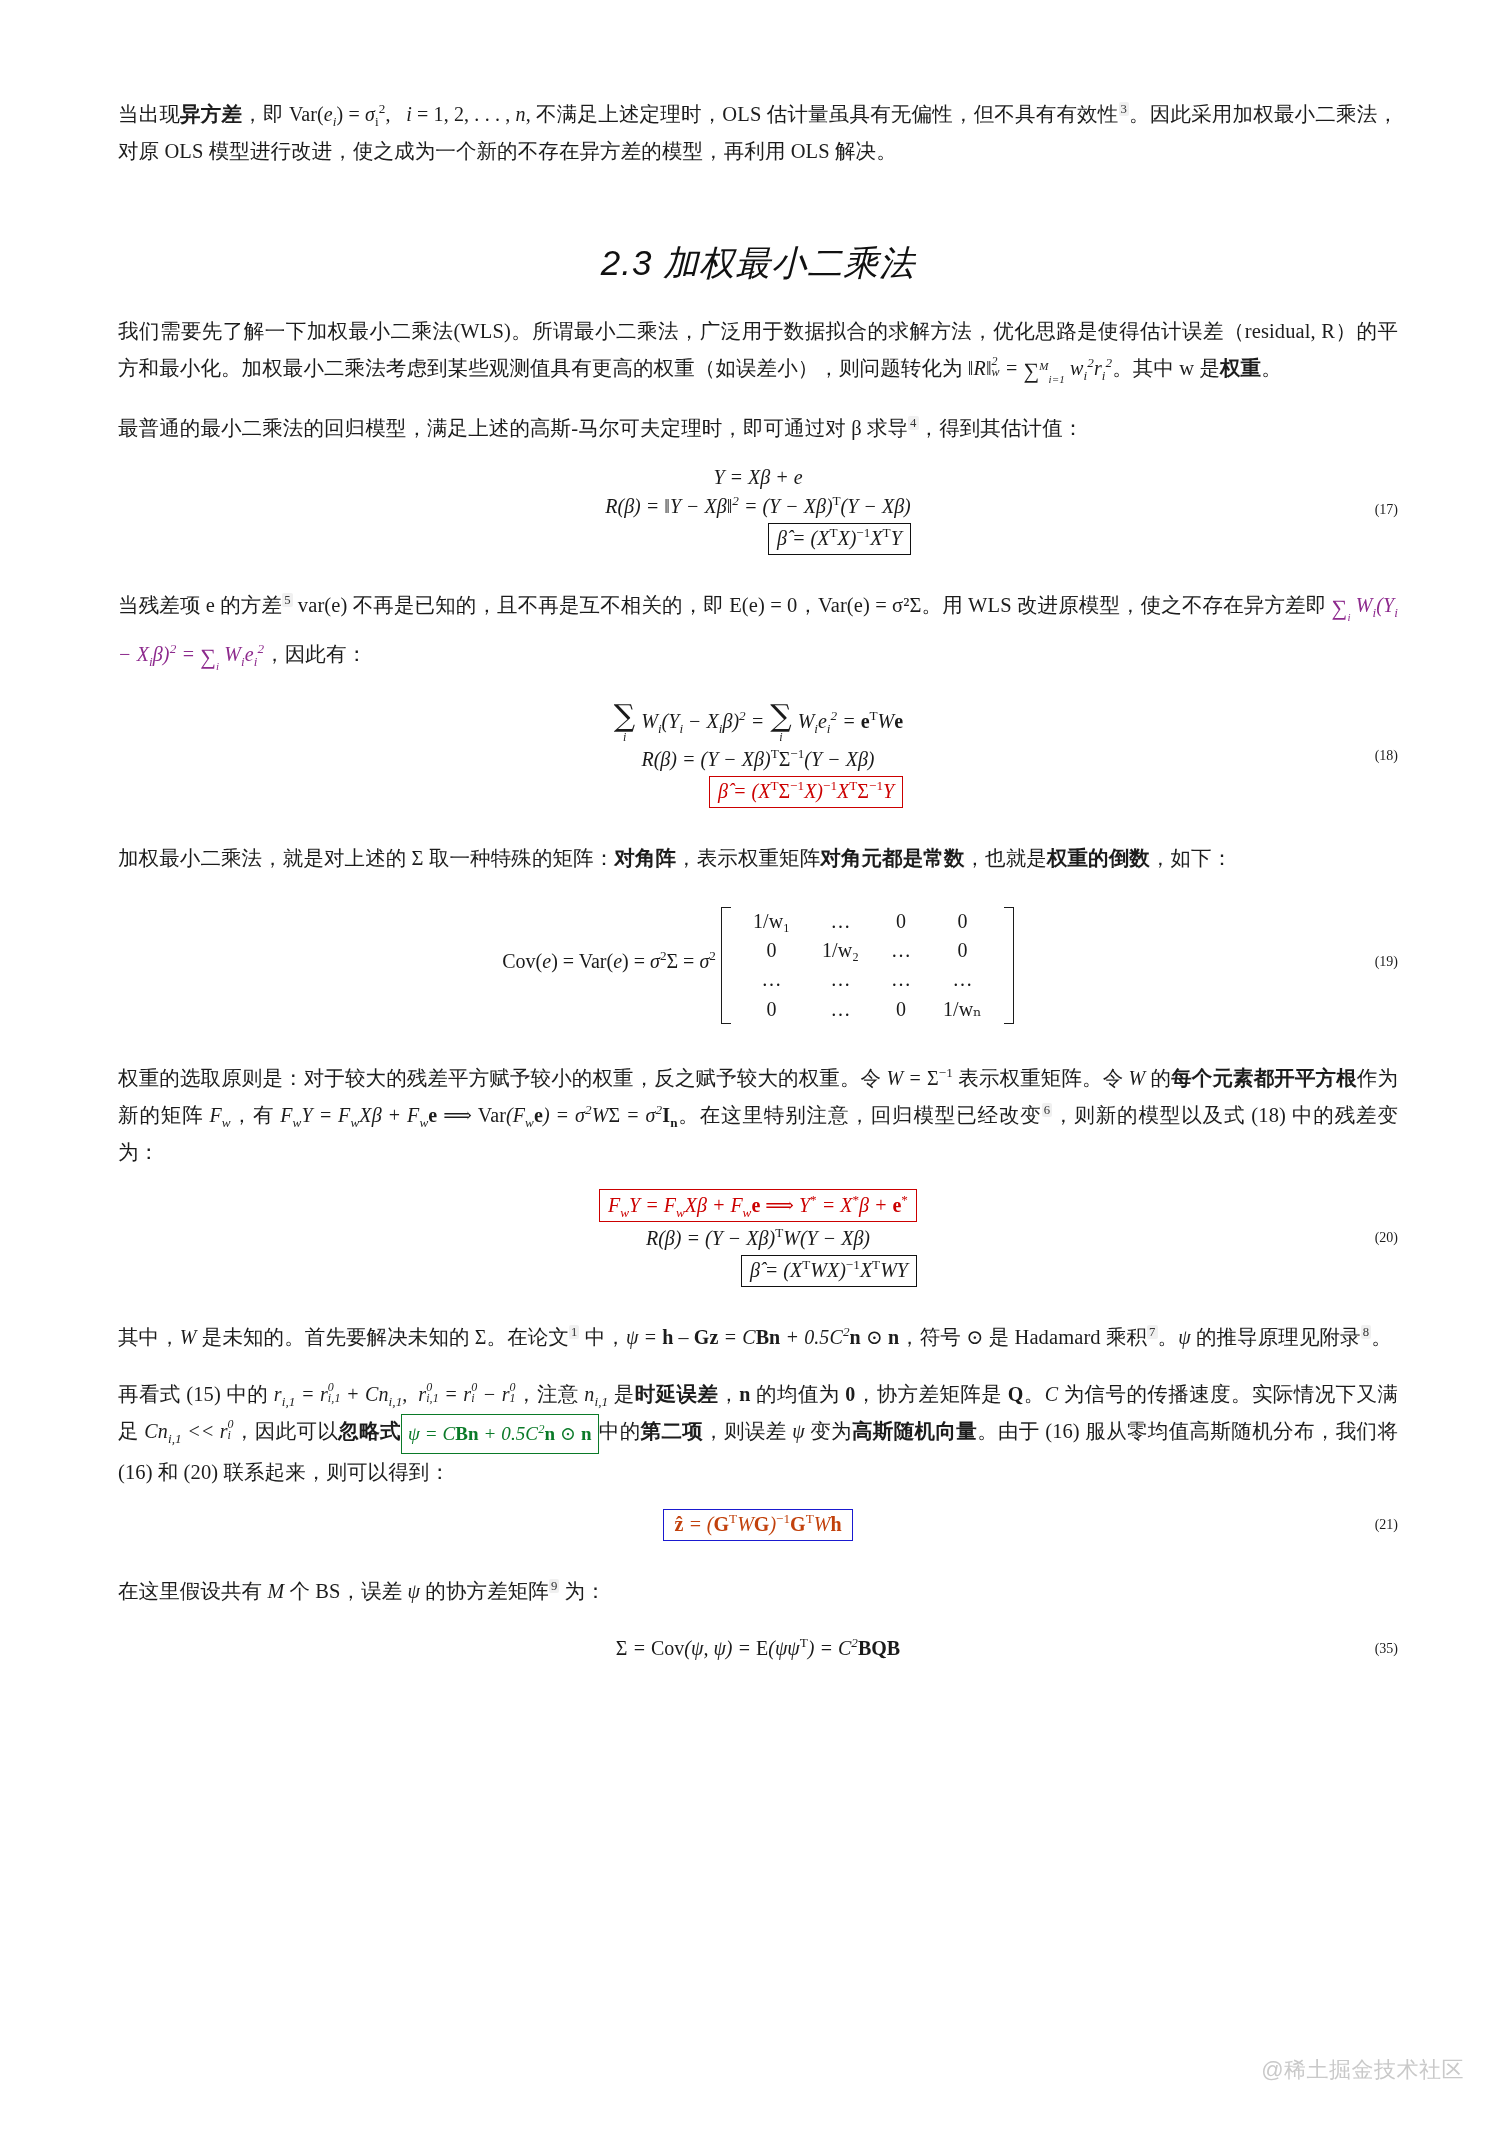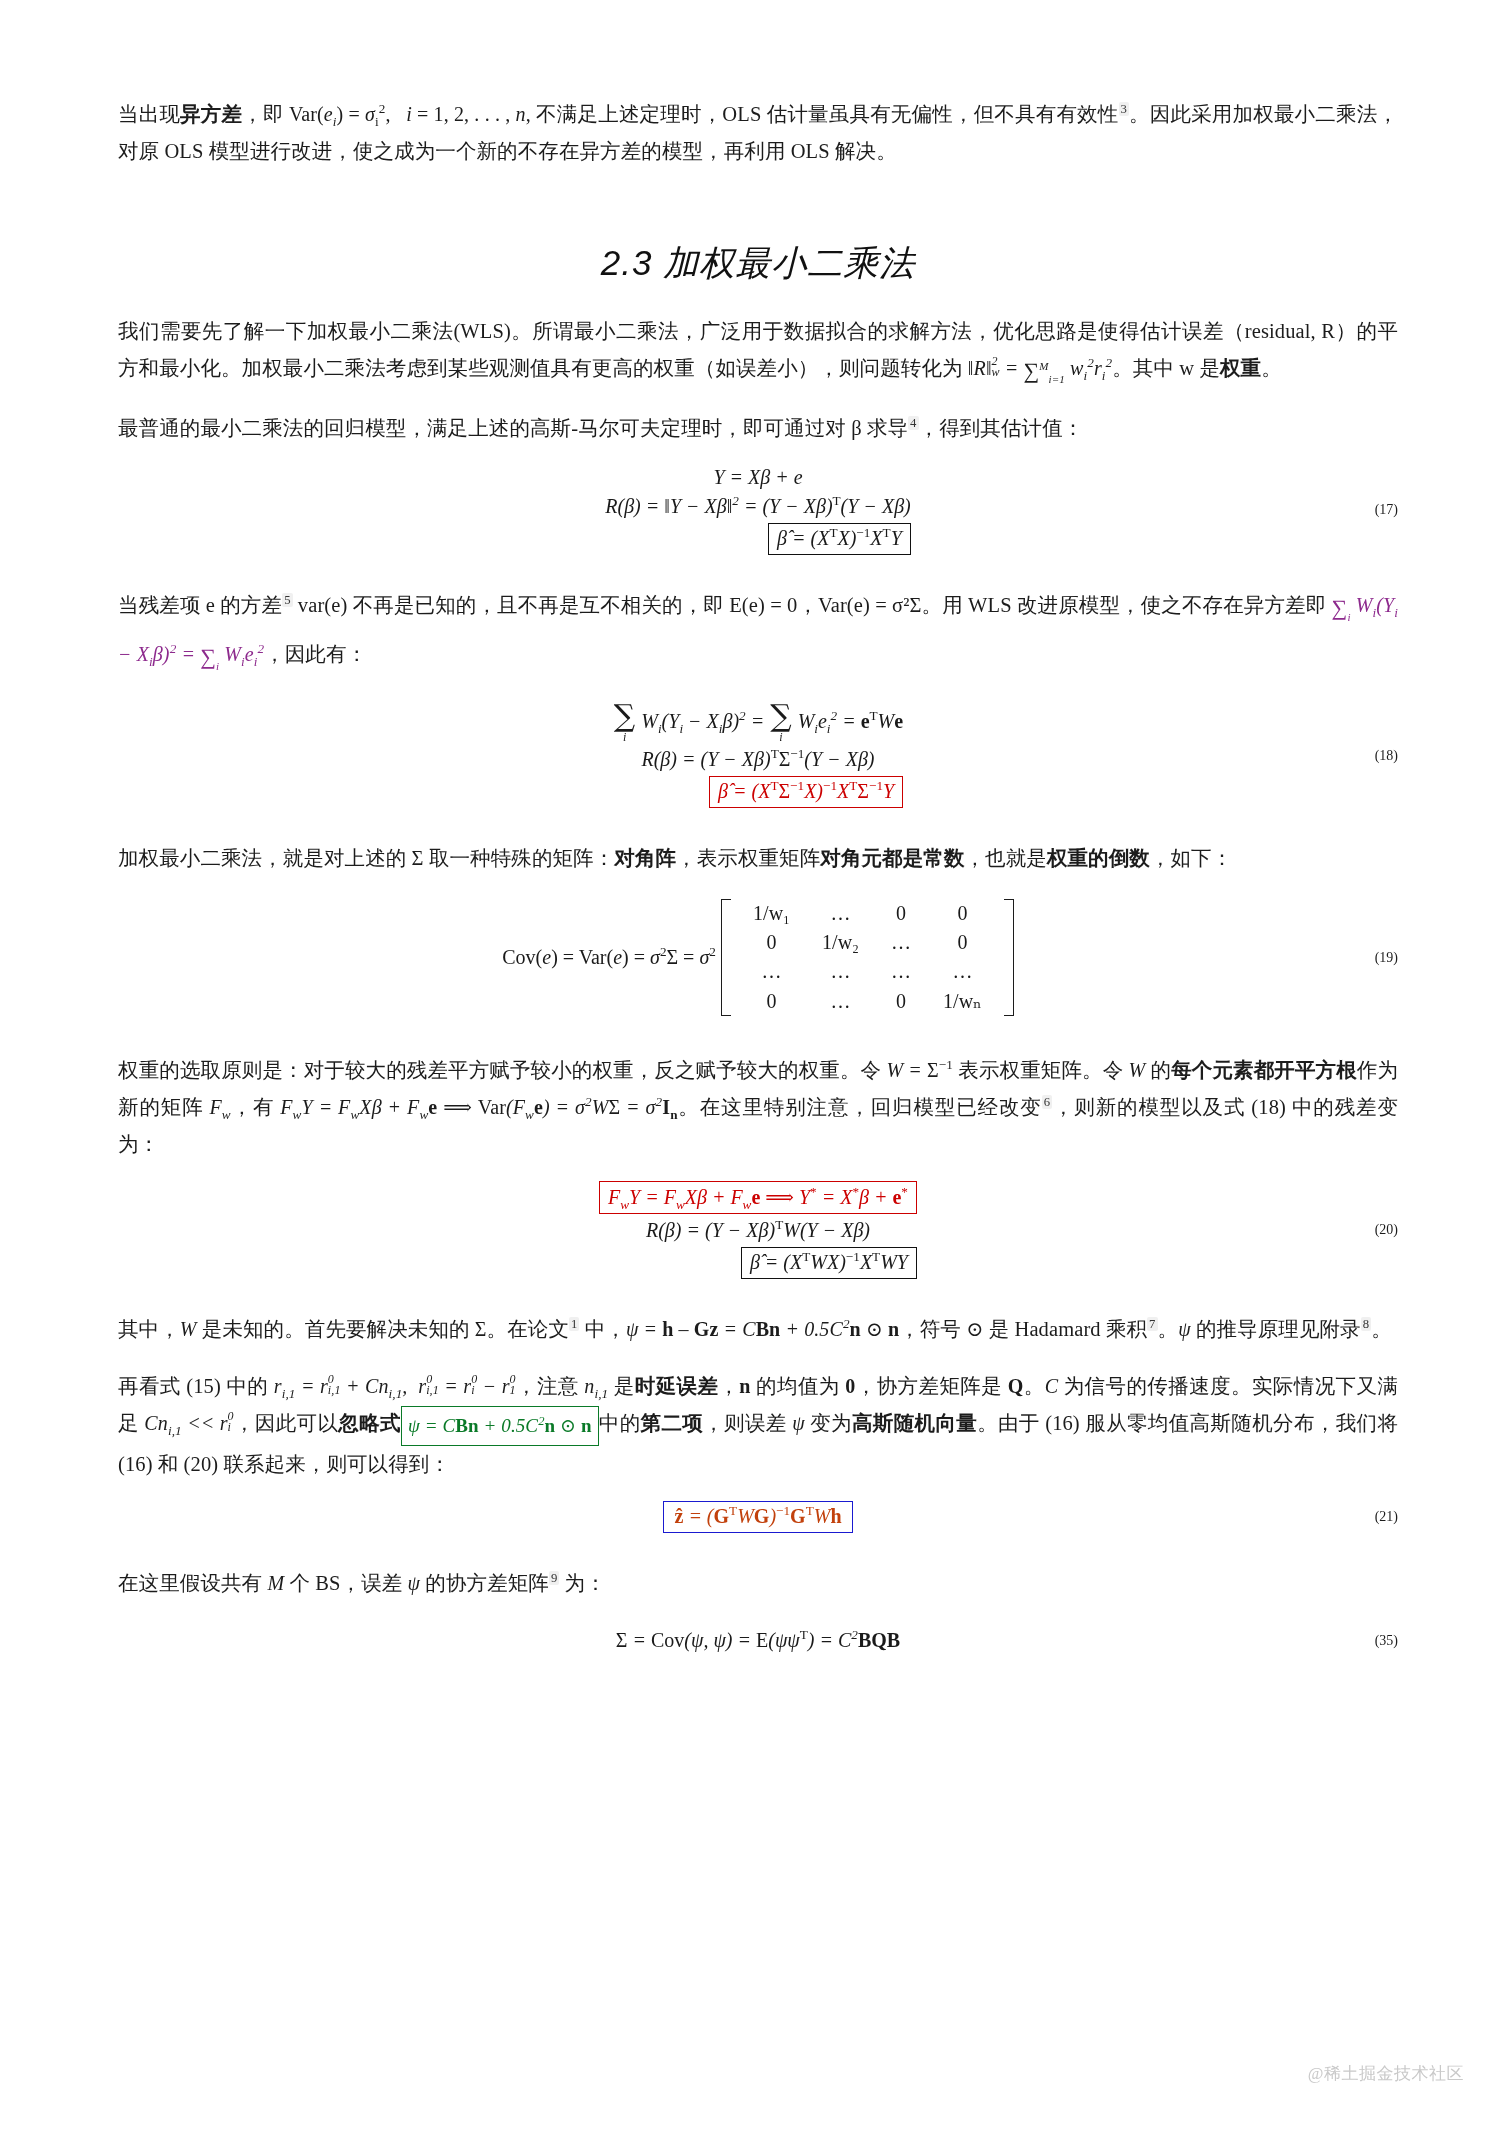--- a/index.html
+++ b/index.html
@@ -157,20 +157,21 @@
     font-style: italic;
     vertical-align: -6px;
   }
 
   
   .matrix-wrap {
     display: inline-block;
     vertical-align: middle;
     position: relative;
     padding: 0 10px;
+    margin-top: 8px;
   }
   .matrix-wrap::before,
   .matrix-wrap::after {
     content: "";
     position: absolute;
     top: 0;
     bottom: 0;
     width: 9px;
     border-top: 1.5px solid #1c1c1c;
     border-bottom: 1.5px solid #1c1c1c;
@@ -191,23 +192,23 @@
     padding: 3px 16px;
     text-align: center;
     font-size: 20px;
     font-family: "Liberation Serif", "DejaVu Serif", serif;
   }
 
   .watermark {
     position: absolute;
     right: 48px;
     bottom: 52px;
-    font-size: 17px;
+    font-size: 22px;
     color: #c9c9c9;
-    font-family: Liberation Serif, serif;
+    font-family: Liberation Sans, sans-serif;
     letter-spacing: 0.5px;
   }
 </style>
 </head>
 <body>
 
 <div class="page">
   <div class="content">
 
     <p class="para">

